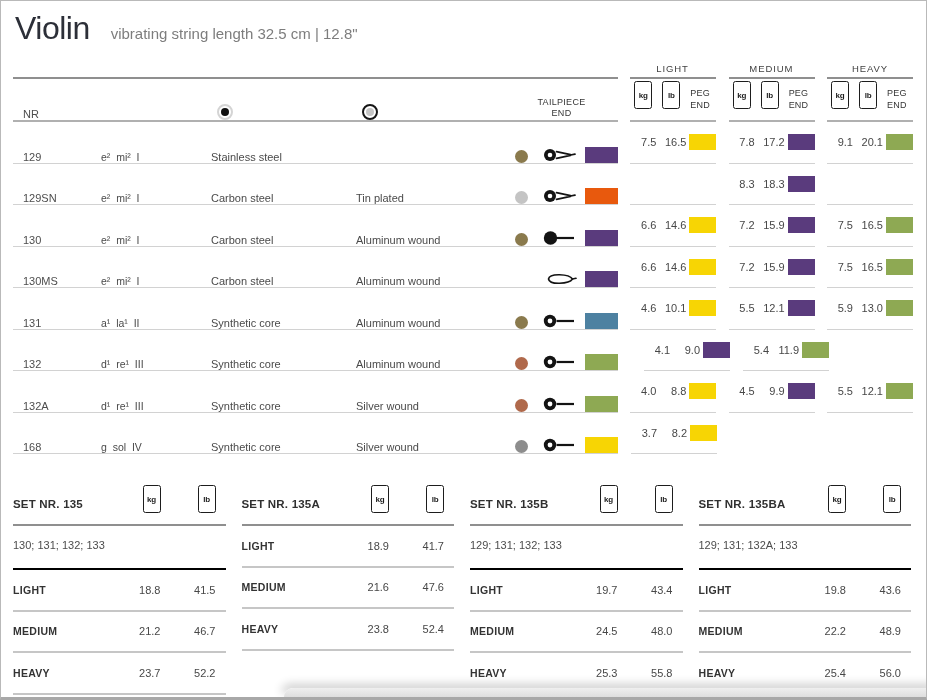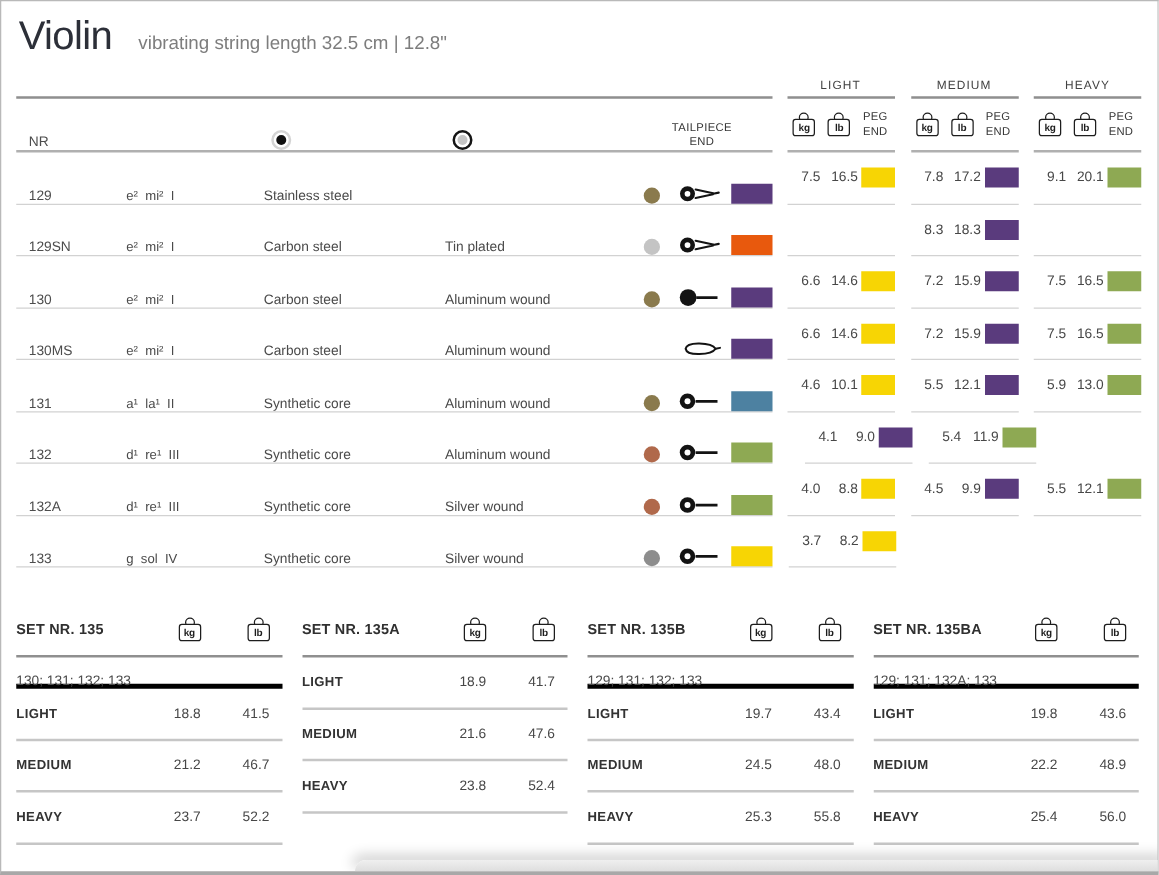--- a/index.html
+++ b/index.html
@@ -60,32 +60,32 @@
   .radio-icon { width:16px; height:16px; border-radius:50%; border:2.5px solid #d4d4d4;
                 display:inline-flex; align-items:center; justify-content:center; background:#fff; margin-left:6px; }
   .radio-icon .dot { width:8px; height:8px; background:#101010; border-radius:50%; }
   .ring-icon { width:16px; height:16px; border-radius:50%; border:2.5px solid #151515;
                display:inline-flex; align-items:center; justify-content:center; background:#fff; margin-left:6px; }
   .ring-icon .fill { width:8px; height:8px; background:#c5c5c5; border-radius:50%; }
 
   .wicon { position:relative; display:inline-block; width:18px; height:19px; }
   .wicon .ring { position:absolute; top:0; left:50%; margin-left:-4px; width:8px; height:8px;
                  border:1.8px solid #1d1d1d; border-radius:50%; background:#fff; }
-  .wicon .wbox { position:absolute; left:0; right:0; bottom:0; height:14px; border:1.8px solid #1d1d1d;
+  .wicon .wbox { position:absolute; left:0; right:0; bottom:0; height:28px; border:1.8px solid #1d1d1d;
                  border-radius:2.5px; background:#fff; display:flex; align-items:center; justify-content:center;
                  font-size:8px; font-weight:700; color:#1d1d1d; letter-spacing:-0.2px; }
 
   
   .sets { display:flex; gap:16px; padding:0 15px 0 12px; margin-top:29px; }
   .set { width:213px; }
   .set-head { height:43px; display:flex; align-items:center; border-bottom:2px solid #8f8f8f; padding-right:10px; }
   .set-name { flex:1; font-size:11.5px; font-weight:700; color:#303030; letter-spacing:0.2px; }
   .set-kg { width:52px; display:flex; justify-content:flex-end; align-items:center; }
   .set-lb { width:55px; display:flex; justify-content:flex-end; align-items:center; }
-  .set-strings { height:25px; line-height:39px; border-bottom:4px solid #000000; font-size:11px; color:#4c4c4c; }
+  .set-strings { height:44px; line-height:39px; border-bottom:2px solid #000000; font-size:11px; color:#4c4c4c; }
   .set-row { height:41.5px; display:flex; align-items:center; border-bottom:2px solid #c6c6c6; padding-right:10px; }
   .set-glabel { flex:1; font-size:10.5px; font-weight:700; color:#333; letter-spacing:0.3px; }
 
   
   .banner { position:absolute; left:283px; right:-10px; bottom:0; height:9px;
             background:linear-gradient(#efefef,#dedede); border-radius:10px 0 0 0;
             box-shadow:-3px -4px 10px rgba(0,0,0,0.20); }
 </style>
 </head>
 <body>
@@ -480,21 +480,21 @@
           <div class="g-kg num">5.5</div>
           <div class="g-lb num">12.1</div>
           <div class="g-peg">
             <span class="swatch g-swatch" style="background-color: rgb(142, 169, 83);"></span>
           </div>
         </div>
       </div>
 
       <div class="band band-row">
         <div class="sec-main">
-          <div class="c-nr">133</div>
+          <div class="c-nr">168</div>
           <div class="c-note">g  sol  IV</div>
           <div class="c-core">Synthetic core</div>
           <div class="c-wind">Silver wound</div>
           <div class="c-dot">
             <span class="core-dot" style="background-color: rgb(141, 141, 141);"></span>
           </div>
           <div class="c-icon">
             <span class="tp-icon"><svg width="34" height="16" viewBox="0 0 34 16">
                 <circle cx="7" cy="8" r="6.2" fill="#131313"></circle>
                 <circle cx="7" cy="8" r="2.4" fill="#fff"></circle>

